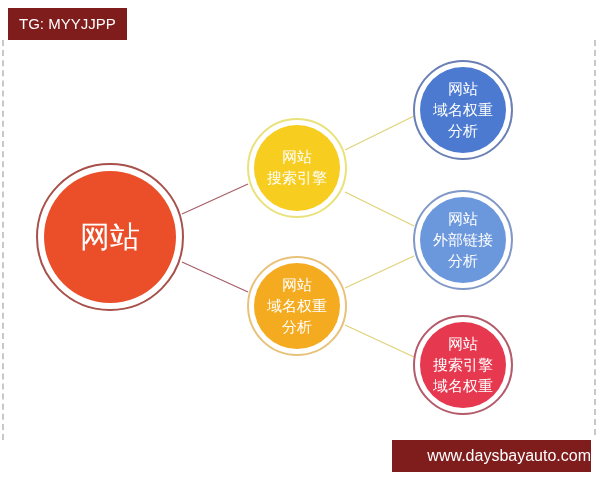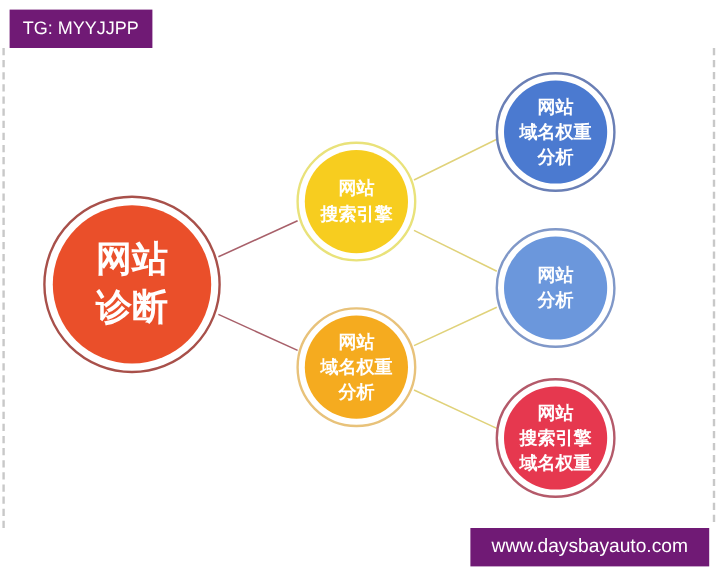--- a/index.html
+++ b/index.html
@@ -10,31 +10,31 @@
     }
     .dash-left {
       position: absolute; left: 2px; top: 40px; width: 0; height: 400px;
       border-left: 2px dashed #c8c8c8;
     }
     .dash-right {
       position: absolute; left: 594px; top: 40px; width: 0; height: 395px;
       border-left: 2px dashed #c8c8c8;
     }
     .badge {
-      position: absolute; background: #701a75; color: #ffffff;
+      position: absolute; background: #7f1d1d; color: #ffffff;
       font-family: "Liberation Sans", sans-serif; font-size: 15px;
       line-height: 32px; padding: 0 11px; white-space: nowrap;
     }
     .badge-tg { left: 8px; top: 8px; height: 32px; }
-    .badge-url { left: 392px; top: 440px; height: 32px; width: 199px; text-align: center; padding: 0; font-size: 16px; }
+    .badge-url { left: 392px; top: 440px; height: 32px; width: 199px; text-align: right; padding: 0; font-size: 16px; }
     svg.lines { position: absolute; left: 0; top: 0; }
     .node {
       position: absolute; border-radius: 50%; box-sizing: border-box;
       display: flex; flex-direction: column; align-items: flex-start; justify-content: center;
-      color: #ffffff; text-align: center; font-weight: bold;
+      color: #ffffff; text-align: center;
     }
     .node .line { display: block; white-space: nowrap; }
     .main {
       left: 36px; top: 163px; width: 148px; height: 148px;
       background: #ffffff; border: 2px solid #a8504a;
       padding: 6px;
     }
     .main .inner {
       width: 100%; height: 100%; border-radius: 50%;
       background: #ea4f2a;
@@ -71,21 +71,20 @@
   <line x1="182" y1="262" x2="248" y2="292" stroke="#a8606a" stroke-width="1.3"></line>
   <line x1="345" y1="150" x2="414" y2="116" stroke="#e0d27a" stroke-width="1.3"></line>
   <line x1="345" y1="192" x2="414" y2="226" stroke="#e0d27a" stroke-width="1.3"></line>
   <line x1="345" y1="288" x2="414" y2="256" stroke="#e0d27a" stroke-width="1.3"></line>
   <line x1="345" y1="325" x2="414" y2="357" stroke="#e0d27a" stroke-width="1.3"></line>
 </svg>
 
 <div class="node main">
   <div class="inner">
     <span class="line">网站</span>
-    <span class="line">诊断</span>
   </div>
 </div>
 
 <div class="node small n-yellow">
   <div class="inner">
     <span class="line">网站</span>
     <span class="line">搜索引擎</span>
   </div>
 </div>
 
@@ -101,20 +100,21 @@
   <div class="inner">
     <span class="line">网站</span>
     <span class="line">域名权重</span>
     <span class="line">分析</span>
   </div>
 </div>
 
 <div class="node small n-blue2">
   <div class="inner">
     <span class="line">网站</span>
+    <span class="line">外部链接</span>
     <span class="line">分析</span>
   </div>
 </div>
 
 <div class="node small n-red">
   <div class="inner">
     <span class="line">网站</span>
     <span class="line">搜索引擎</span>
     <span class="line">域名权重</span>
   </div>

